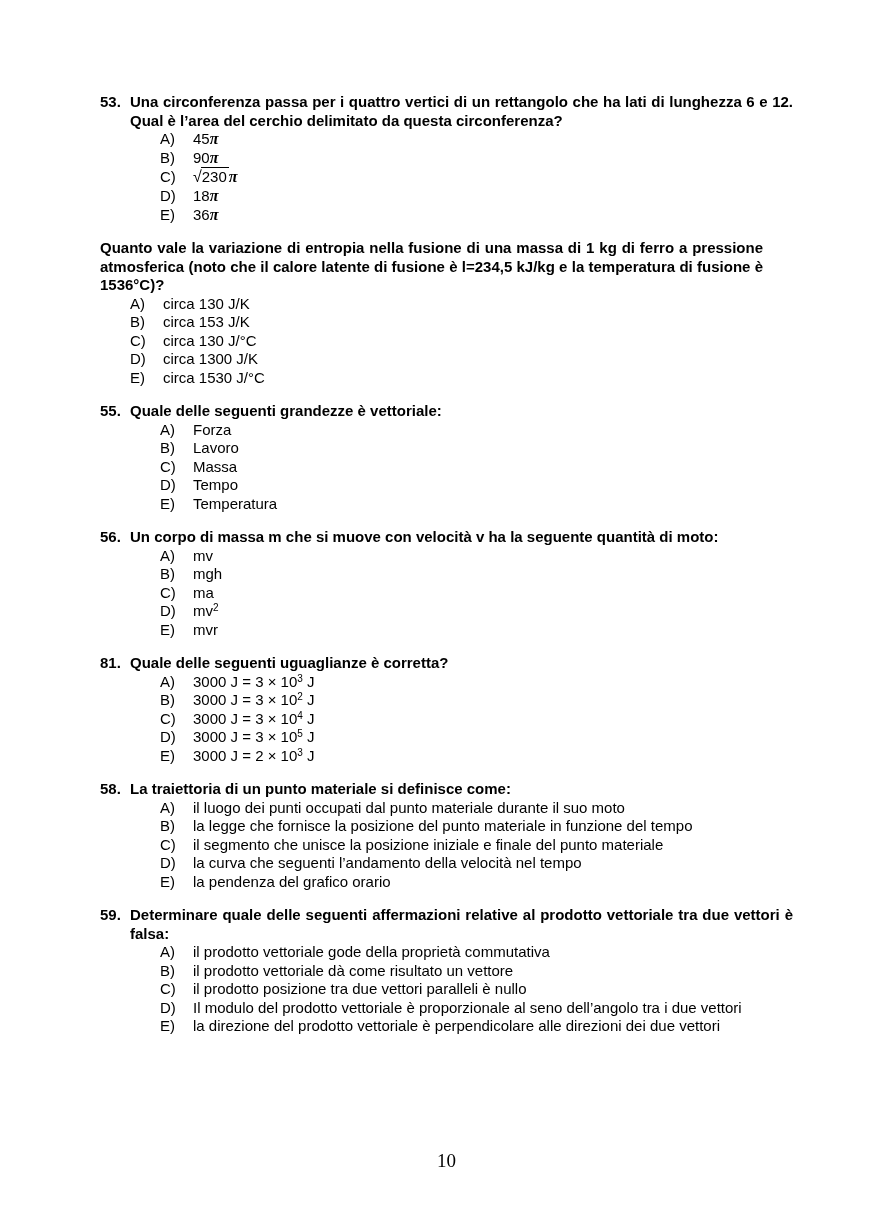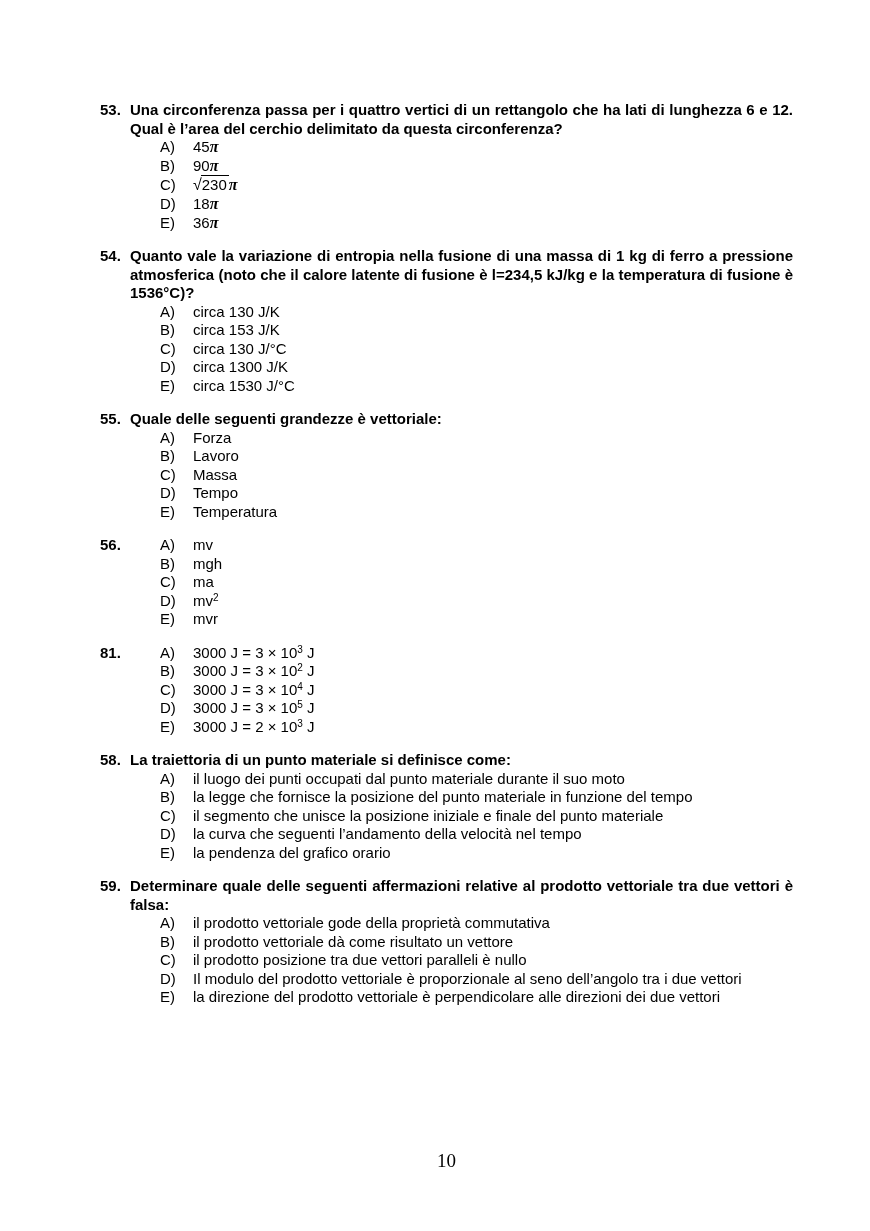--- a/index.html
+++ b/index.html
@@ -12,21 +12,21 @@
     font-family:"Liberation Sans",sans-serif;
     font-size:15px;
     line-height:18.5px;
     overflow:hidden;
   }
   .questions{
     padding:93px 0 0 100px;
   }
   .question{
     display:flex;
-    margin:8px 0 15px 0;
+    margin:0 0 15px 0;
   }
   .q-number{
     width:30px;
     flex-shrink:0;
     font-weight:bold;
   }
   .q-body{
     width:663px;
   }
   .q-stem{
@@ -115,21 +115,20 @@
               <span class="opt-text">18<span class="pi">π</span></span>
             </li>
             <li class="option">
               <span class="opt-letter">E)</span>
               <span class="opt-text">36<span class="pi">π</span></span>
             </li>
           </ol>
         </div>
       </section>
       <section class="question">
-        <div class="q-number">54.</div>
         <div class="q-body">
           <p class="q-stem">Quanto vale la variazione di entropia nella fusione di una massa di 1 kg di ferro a pressione atmosferica (noto che il calore latente di fusione è l=234,5 kJ/kg e la temperatura di fusione è 1536°C)?</p>
           <ol class="options">
             <li class="option">
               <span class="opt-letter">A)</span>
               <span class="opt-text">circa 130 J/K</span>
             </li>
             <li class="option">
               <span class="opt-letter">B)</span>
               <span class="opt-text">circa 153 J/K</span>
@@ -173,20 +172,21 @@
             <li class="option">
               <span class="opt-letter">E)</span>
               <span class="opt-text">Temperatura</span>
             </li>
           </ol>
         </div>
       </section>
       <section class="question">
         <div class="q-number">56.</div>
         <div class="q-body">
+          <p class="q-stem">Un corpo di massa m che si muove con velocità v ha la seguente quantità di moto:</p>
           <ol class="options">
             <li class="option">
               <span class="opt-letter">A)</span>
               <span class="opt-text">mv</span>
             </li>
             <li class="option">
               <span class="opt-letter">B)</span>
               <span class="opt-text">mgh</span>
             </li>
             <li class="option">
@@ -200,20 +200,21 @@
             <li class="option">
               <span class="opt-letter">E)</span>
               <span class="opt-text">mvr</span>
             </li>
           </ol>
         </div>
       </section>
       <section class="question">
         <div class="q-number">81.</div>
         <div class="q-body">
+          <p class="q-stem">Quale delle seguenti uguaglianze è corretta?</p>
           <ol class="options">
             <li class="option">
               <span class="opt-letter">A)</span>
               <span class="opt-text">3000 J = 3 × 10<sup class="sup">3</sup> J</span>
             </li>
             <li class="option">
               <span class="opt-letter">B)</span>
               <span class="opt-text">3000 J = 3 × 10<sup class="sup">2</sup> J</span>
             </li>
             <li class="option">

